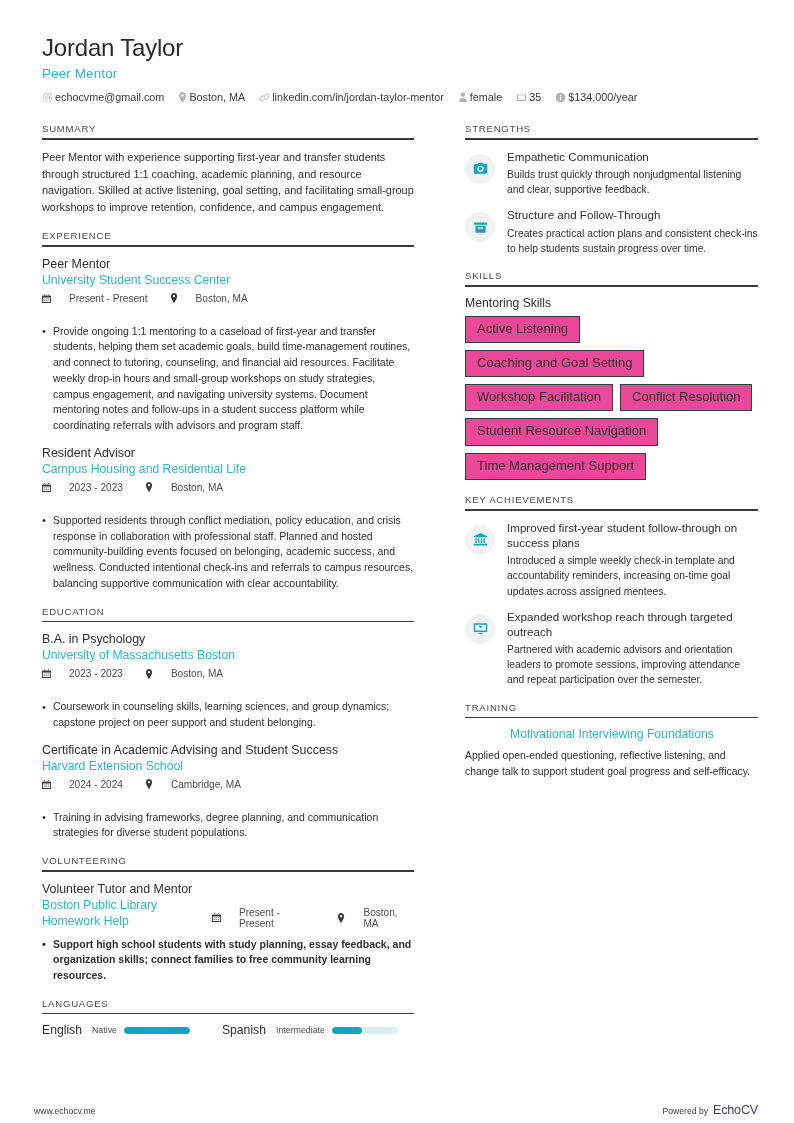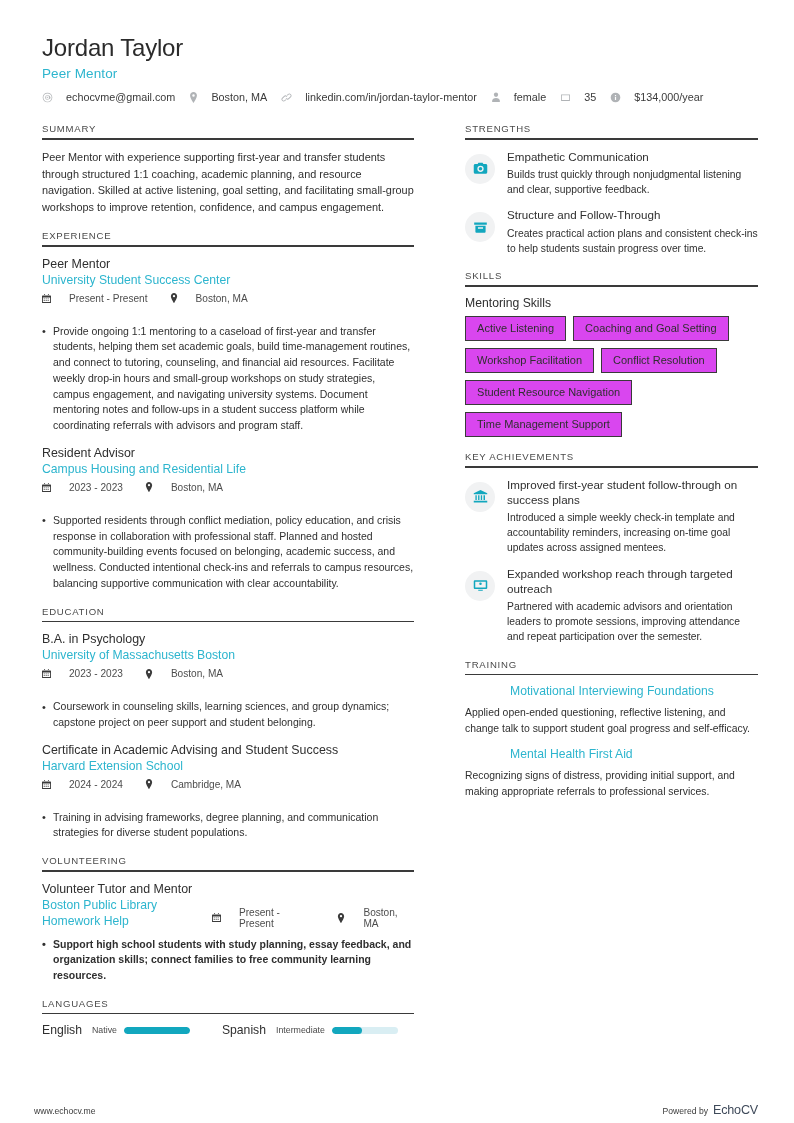--- a/index.html
+++ b/index.html
@@ -35,21 +35,21 @@
     flex-wrap: wrap;
     align-items: center;
     gap: 0px;
     margin-top: 10px;
     font-size: 10.8px;
     color: #3a3a3a;
   }
   .contact-item {
     display: flex;
     align-items: center;
-    gap: 13px;
+    gap: 2px;
     margin-right: 14px;
     white-space: nowrap;
   }
   .contact-item svg { display: block; }
   .ico-grey { fill: #b0b3b6; }
 
   
   .cols { display: flex; margin-top: 20px; }
   .col-left  { width: 391px; padding-right: 10px; }
   .col-right { width: 300px; margin-left: 41px; }
@@ -198,25 +198,25 @@
     margin-bottom: 6px;
   }
   .skill-tags {
     display: flex;
     flex-wrap: wrap;
     gap: 7px;
   }
   .skill-tag {
     border: 1px solid #3a3a3a;
     padding: 5px 11px 6px;
-    font-size: 11px;
+    font-size: 13px;
     color: #2f2f2f;
     line-height: 1.1;
     white-space: nowrap;
-    background: #d946ef;
+    background: #ec4899;
   }
 
   
   .training-entry { margin-bottom: 11px; }
   .training-title {
     font-size: 12.2px;
     color: #2DB5CE;
     line-height: 1.3;
     margin-left: 45px;
   }
@@ -569,24 +569,20 @@
 
       <div class="section">
         <div class="sec-title">TRAINING</div>
         <div class="sec-rule"></div>
 
         <div class="training-entry">
           <div class="training-title">Motivational Interviewing Foundations</div>
           <div class="training-desc">Applied open-ended questioning, reflective listening, and change talk to support student goal progress and self-efficacy.</div>
         </div>
 
-        <div class="training-entry">
-          <div class="training-title">Mental Health First Aid</div>
-          <div class="training-desc">Recognizing signs of distress, providing initial support, and making appropriate referrals to professional services.</div>
-        </div>
       </div>
 
     </div>
   </div>
 
   <div class="footer">
     <div>www.echocv.me</div>
     <div class="footer-right">
       <span>Powered by</span>
       <span class="brand">EchoCV</span>

